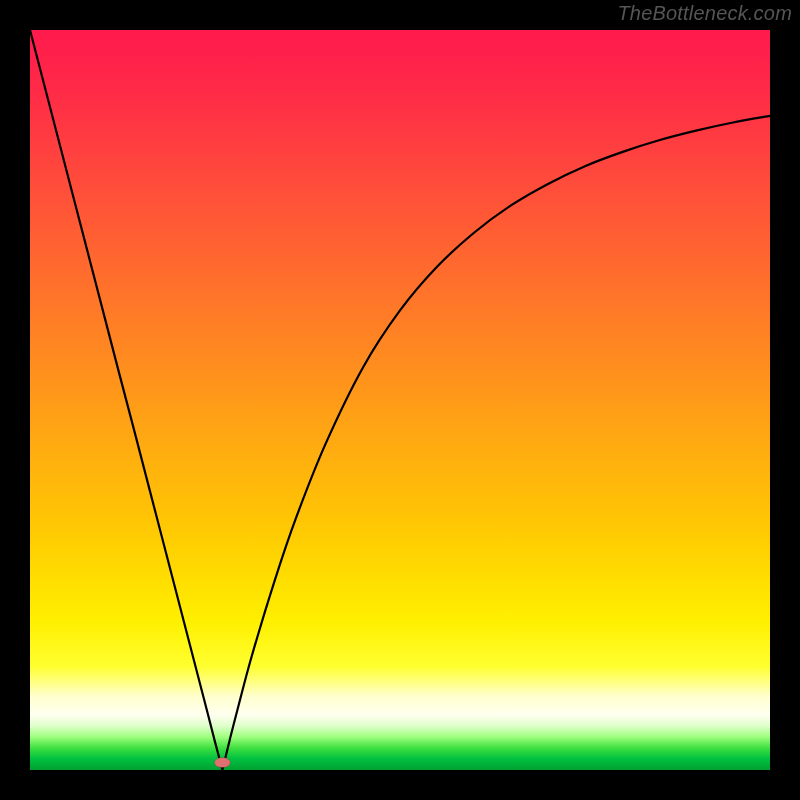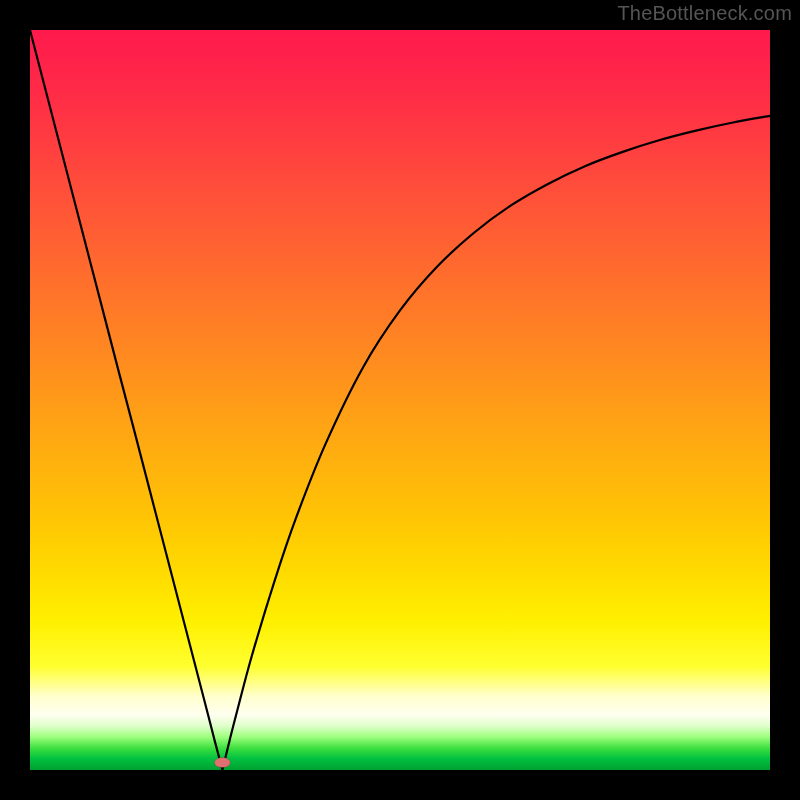--- a/index.html
+++ b/index.html
@@ -9,20 +9,21 @@
     height: 800px;
     overflow: hidden;
     background: #000;
     font-family: Arial, Helvetica, sans-serif;
   }
   .frame {
     position: relative;
     width: 800px;
     height: 800px;
     background: #000;
+    font-style: italic;
   }
   .plot-area {
     position: absolute;
     left: 30px;
     top: 30px;
     width: 740px;
     height: 740px;
     
     background: linear-gradient(
       to bottom,

